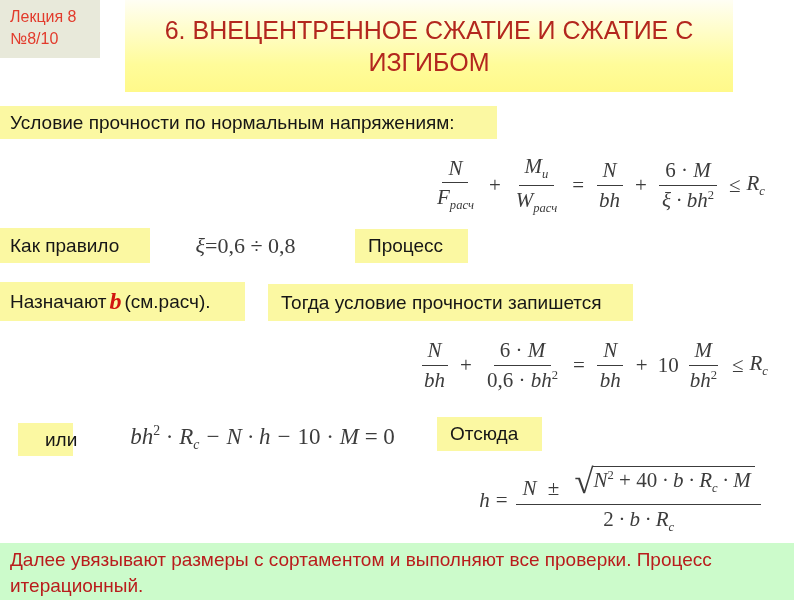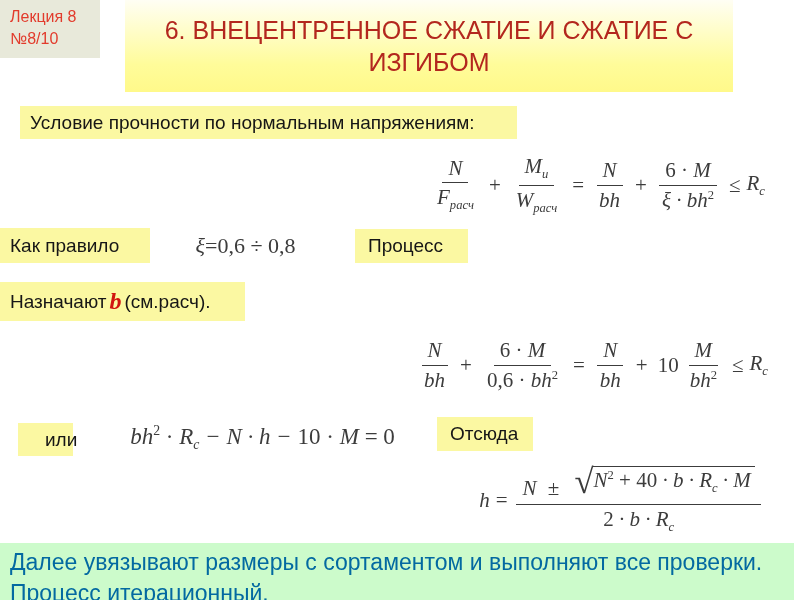--- a/index.html
+++ b/index.html
@@ -13,27 +13,27 @@
   
   .title{position:absolute;left:125px;top:0;width:608px;height:92px;
          background:linear-gradient(180deg,#fffef4 0%,#fffc9a 70%,#fff98a 100%);
          color:#b3271e;font-size:25px;line-height:1.3;text-align:center;
          display:flex;align-items:center;justify-content:center;
          padding:0 28px;box-sizing:border-box;}
 
   
   .ylabel{position:absolute;background:#fbf8a2;color:#161616;font-size:19px;
           display:flex;align-items:center;padding:0 10px;box-sizing:border-box;white-space:nowrap;}
-  #lbl-condition{left:0;top:106px;width:497px;height:33px;margin-left:20px;}
+  #lbl-condition{left:0;top:106px;width:497px;height:33px;}
   #lbl-rule{left:0;top:228px;width:150px;height:35px;}
   #lbl-assume{left:355px;top:229px;width:113px;height:34px;padding-left:13px;}
   #lbl-assign{left:0;top:282px;width:245px;height:39px;}
   #lbl-then{left:268px;top:284px;width:365px;height:37px;padding-left:13px;}
   #lbl-or{left:18px;top:423px;width:55px;height:33px;padding-left:27px;}
-  #lbl-hence{left:437px;top:417px;width:96px;height:34px;padding-left:13px;}
+  #lbl-hence{left:437px;top:417px;width:105px;height:34px;padding-left:13px;}
 
   .assign-var{color:#d1150f;font-family:"Liberation Serif",serif;font-style:italic;
               font-weight:bold;font-size:24px;padding:0 3px;}
 
   
   .formula{position:absolute;font-family:"Liberation Serif",serif;font-style:italic;
            color:#3c3c3c;display:flex;align-items:center;justify-content:center;}
   .formula .rm{font-style:normal;}
   .fr{display:inline-flex;flex-direction:column;align-items:center;margin:0 3px;}
   .fr .nu{display:block;padding:0 6px 3px;border-bottom:1.5px solid #3c3c3c;
@@ -49,21 +49,21 @@
   #f-solution{left:448px;top:456px;width:347px;height:88px;font-size:21px;}
 
   .sqrt{display:inline-flex;align-items:flex-start;margin-left:4px;}
   .rsign{font-style:normal;font-size:1.65em;line-height:1;transform:translateY(-0.06em);
          margin-right:-2px;}
   .rad{display:inline-block;border-top:1.5px solid #3c3c3c;padding:2px 4px 0 2px;white-space:nowrap;}
   .coef{margin:0 2px 0 4px;}
 
   
   .footer{position:absolute;left:0;top:543px;width:794px;height:57px;background:#ccfbcb;
-          color:#0369a1;font-size:23px;line-height:1.35;padding:4px 10px;box-sizing:border-box;}
+          color:#b91c1c;font-size:19px;line-height:1.35;padding:4px 10px;box-sizing:border-box;}
 </style>
 </head>
 <body>
 
 <div class="slide">
 
   <div class="badge">
     <div>Лекция 8</div>
     <div>№8/10</div>
   </div>
@@ -105,20 +105,21 @@
   </div>
 
   <div class="ylabel" id="lbl-assume">Процесс</div>
 
   <div class="ylabel" id="lbl-assign">
     <span>Назначают </span>
       <span class="assign-var">b</span>
       <span> (см.расч).</span>
   </div>
 
+  <div class="ylabel" id="lbl-then">Тогда условие прочности запишется</div>
 
   <div class="formula" id="f-written">
     <span class="fr">
       <span class="nu">N</span>
       <span class="de">bh</span>
     </span>
     <span class="op rm">+</span>
     <span class="fr">
       <span class="nu"><span class="rm">6 · </span><span>M</span></span>
       <span class="de"><span class="rm">0,6 · </span><span>bh</span><sup class="rm">2</sup></span>

